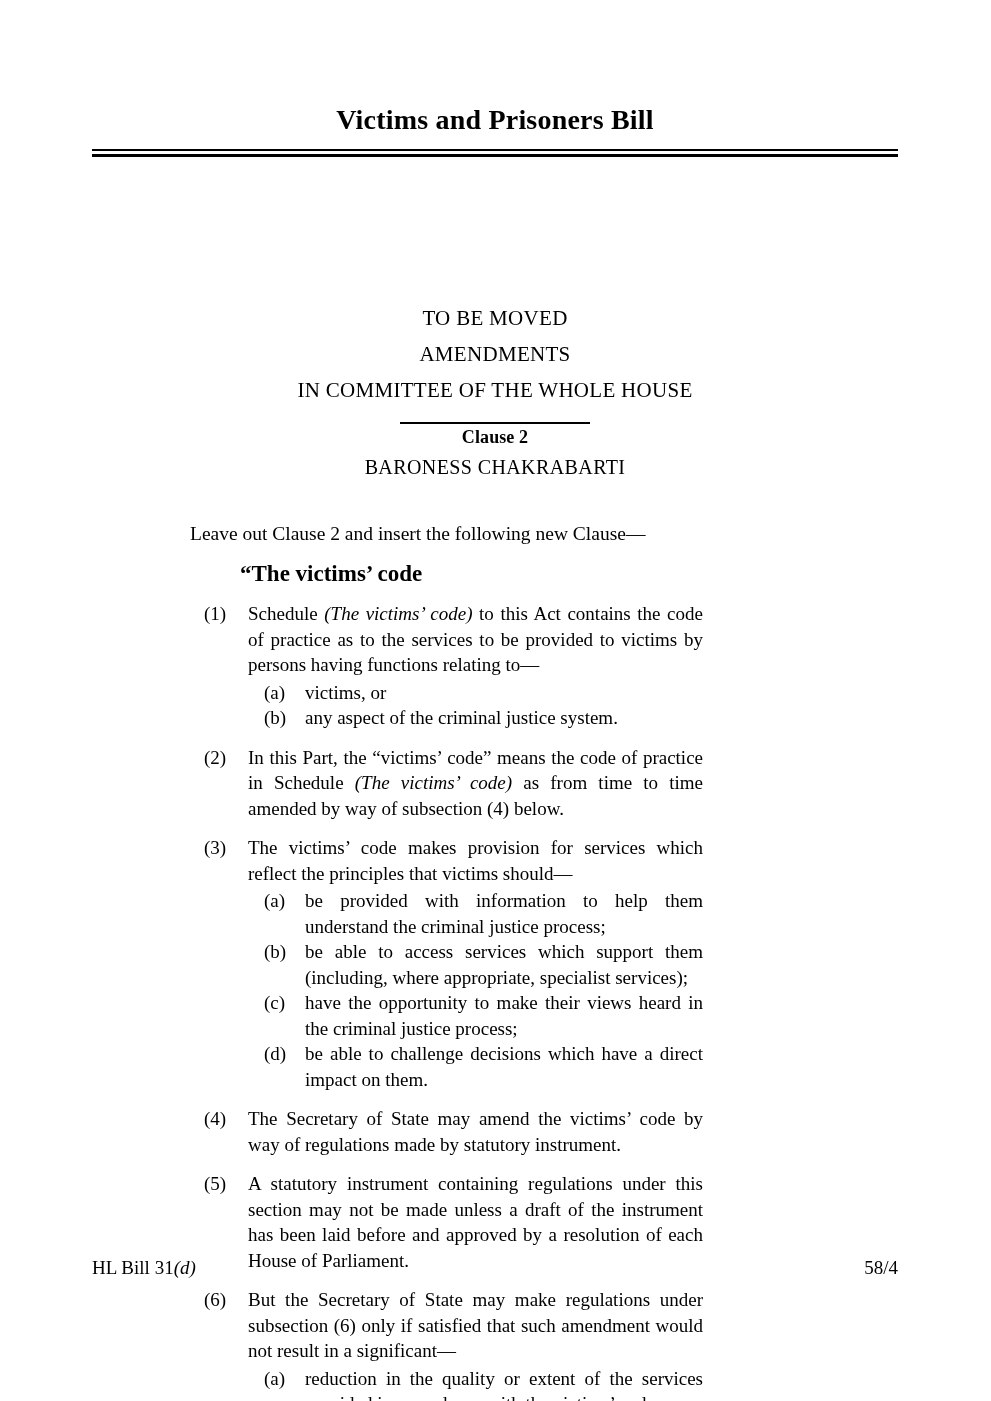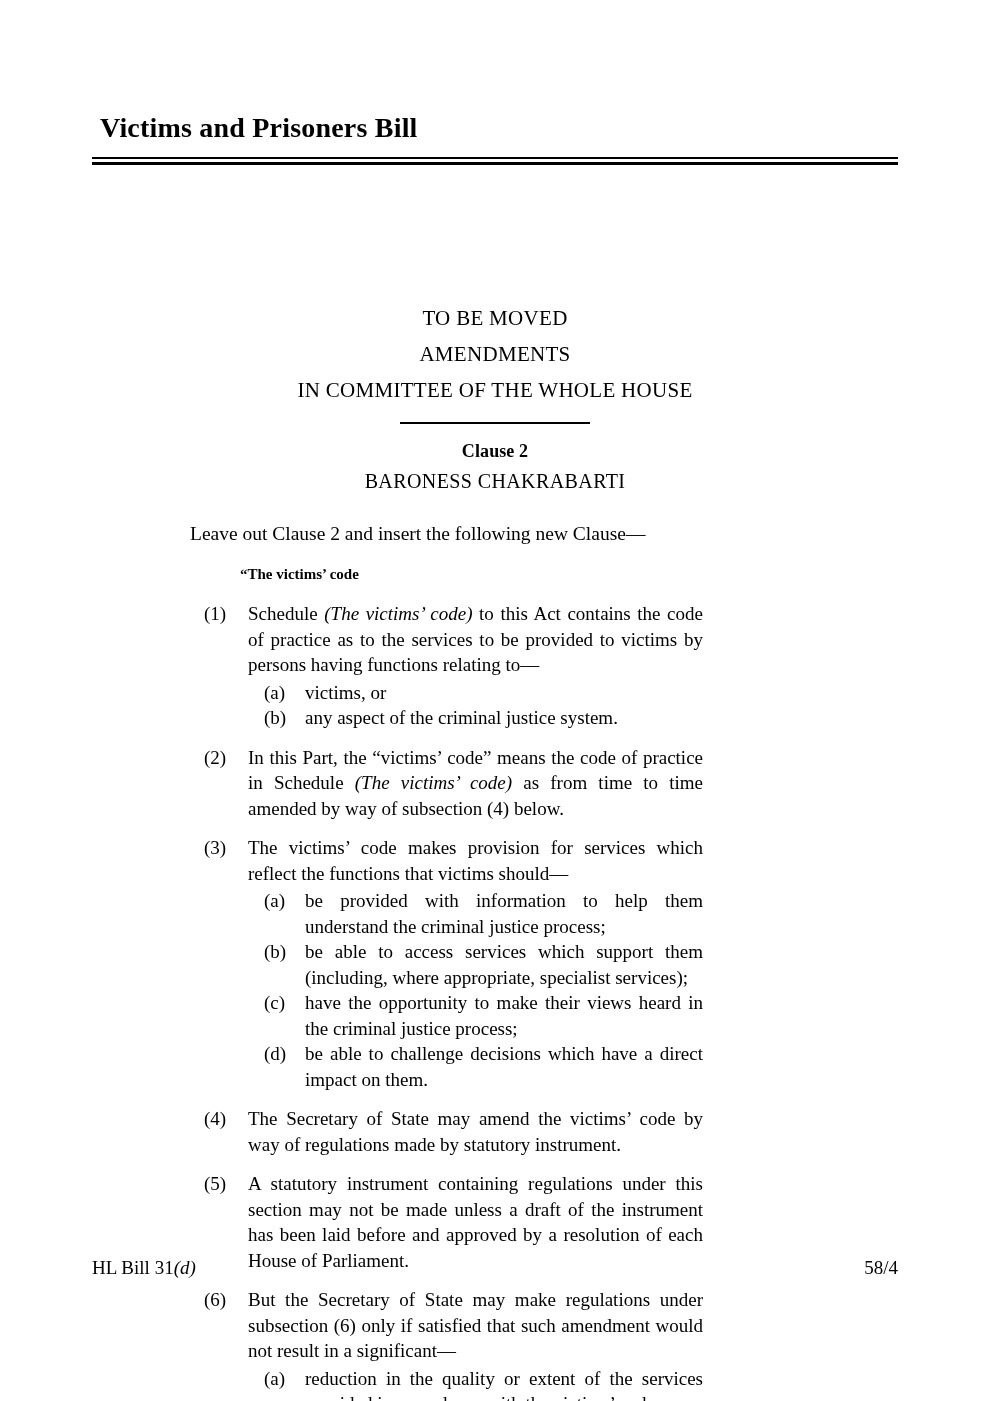--- a/index.html
+++ b/index.html
@@ -21,26 +21,26 @@
   }
 
   
   .title-block {
     position: absolute;
     left: 92px;
     top: 104px;
     width: 806px;
   }
   .bill-title {
-    text-align: left;
+    text-align: center;
     font-size: 28px;
     font-weight: bold;
     letter-spacing: 0.2px;
     line-height: 1.15;
-    margin: 8px;
+    margin: 0;
   }
   .rule-thin {
     margin-top: 13px;
     height: 1.5px;
     background: #000;
   }
   .rule-thick {
     margin-top: 3px;
     height: 3px;
     background: #000;
@@ -61,21 +61,21 @@
   }
   .head-rule {
     width: 190px;
     height: 1.6px;
     background: #000;
     margin: 14px auto 0 auto;
   }
   .clause-head {
     font-size: 18px;
     font-weight: bold;
-    margin-top: 17px;
+    margin-top: 3px;
     letter-spacing: 0.1px;
   }
   .sponsor {
     font-size: 20px;
     margin-top: 8px;
     letter-spacing: 0.4px;
   }
 
   
   .body-block {
@@ -85,21 +85,21 @@
     width: 796px;
   }
   .lead-in {
     margin: 0 0 0 190px;
     width: 708px;
     font-size: 19.5px;
     line-height: 27px;
   }
   .quoted-head {
     margin: 14px 0 0 240px;
-    font-size: 15px;
+    font-size: 23px;
     font-weight: bold;
     line-height: 26px;
   }
 
   .sub {
     position: relative;
     margin: 14px 0 0 0;
     padding-left: 248px;
     padding-right: 93px;
     font-size: 19px;
@@ -202,21 +202,21 @@
       </div>
     </div>
 
     <div class="sub">
       <span class="marker">(2)</span>
       <span>In this Part, the “victims’ code” means the code of practice in Schedule </span><i>(The victims’ code)</i><span> as from time to time amended by way of subsection (4) below.</span>
     </div>
 
     <div class="sub">
       <span class="marker">(3)</span>
-      <span>The victims’ code makes provision for services which reflect the functions that victims should—</span>
+      <span>The victims’ code makes provision for services which reflect the principles that victims should—</span>
     </div>
     <div class="item-list">
       <div class="item">
         <span class="marker">(a)</span>
         <span>be provided with information to help them understand the criminal justice process;</span>
       </div>
       <div class="item">
         <span class="marker">(b)</span>
         <span>be able to access services which support them (including, where appropriate, specialist services);</span>
       </div>

